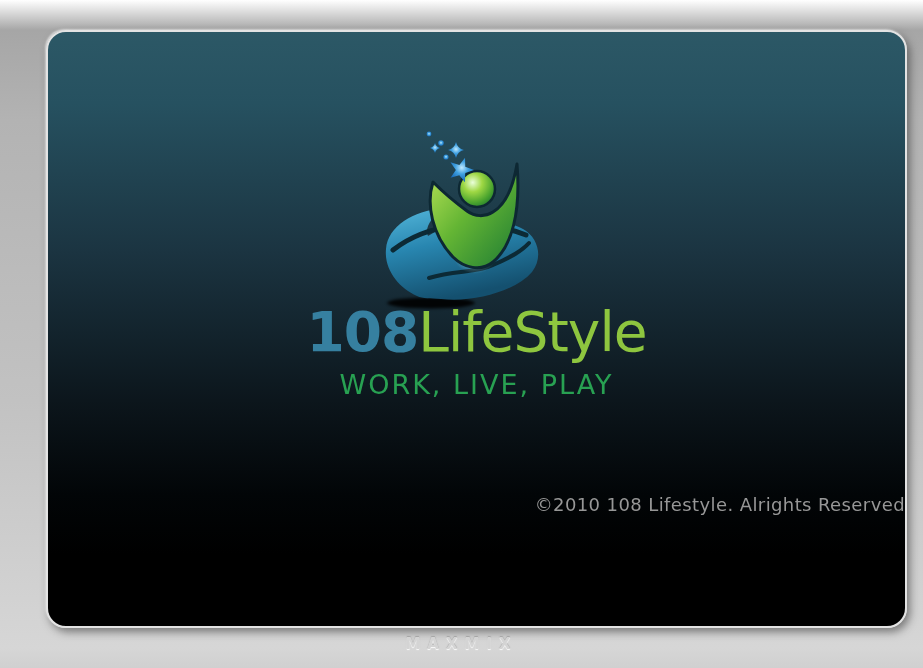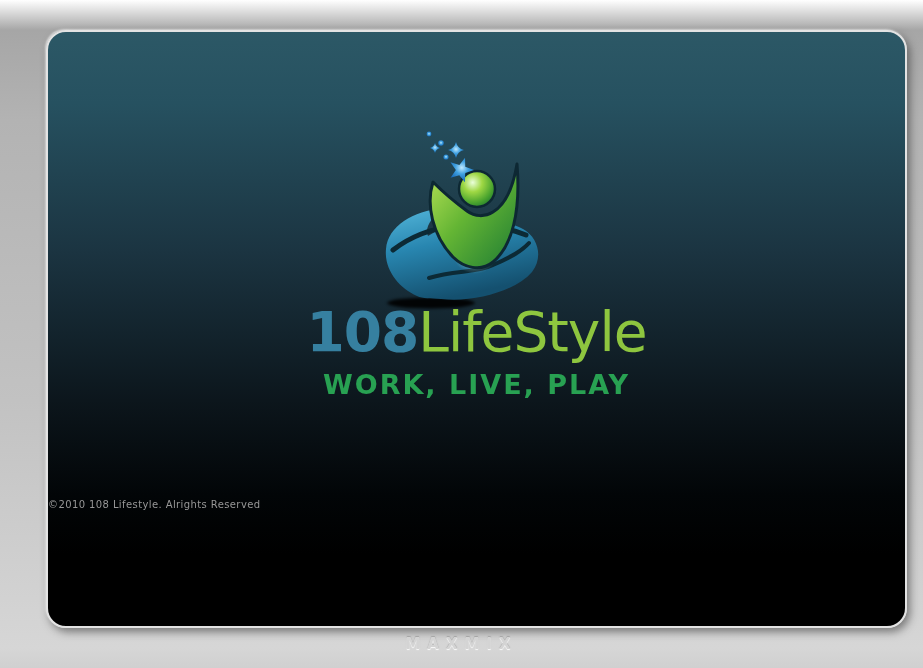--- a/index.html
+++ b/index.html
@@ -42,32 +42,32 @@
     white-space: nowrap;
   }
   .brand-number { font-weight: 700; color: #3680a0; }
   .brand-name   { font-weight: 400; color: #8ec63f; }
   .tagline {
     position: absolute;
     left: 0; top: 337px;
     width: 100%;
     text-align: center;
     font-size: 27px;
-    font-weight: 700;
+    font-weight: 400;
     letter-spacing: 2px;
     color: #28a152;
     white-space: nowrap;
   }
   .footer-text {
     position: absolute;
     left: 0; top: 464px;
     width: 100%;
-    text-align: left;
+    text-align: right;
     color: #979797;
-    font-size: 10px;
+    font-size: 18px;
     line-height: 17px;
     letter-spacing: 0.4px;
   }
   .frame-watermark {
     position: absolute;
     left: 0; top: 635px;
     width: 100%;
     text-align: center;
     font-size: 15px;
     font-weight: 700;

